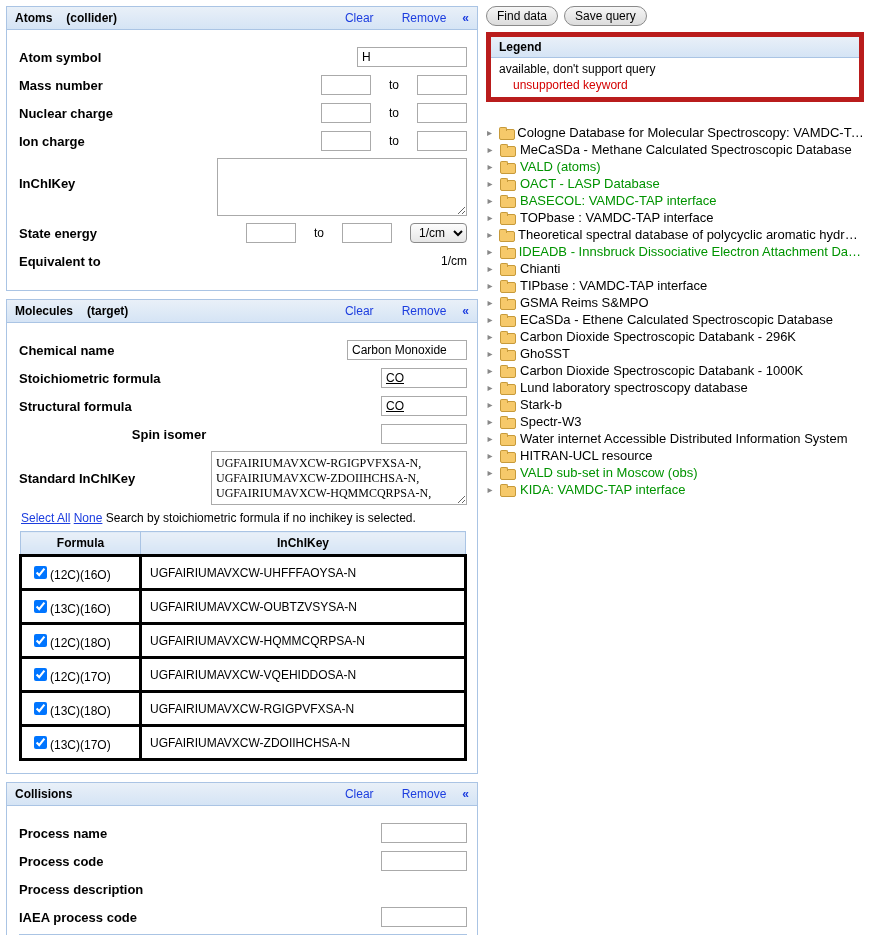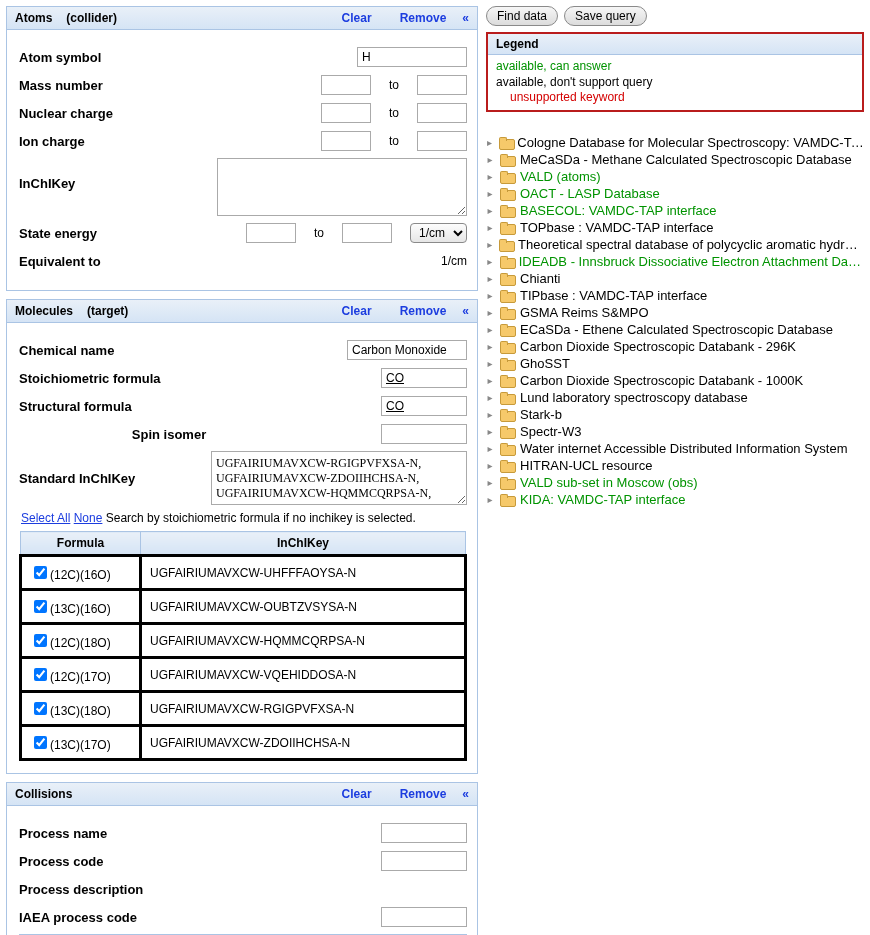--- a/index.html
+++ b/index.html
@@ -27,21 +27,21 @@
   align-items: center;
   gap: 8px;
   font-size: 12px;
 }
 .panel-header .title { font-weight: bold; }
 .panel-header .subtitle { font-weight: bold; margin-left: 6px; }
 .panel-header .spacer { flex: 1; }
 .panel-header a {
   color: #1c3ddf;
   text-decoration: none;
-  font-weight: bold;
+  font-weight: normal;
   font-size: 12px;
   margin-left: 4px;
   padding-left: 16px;
 }
 .panel-header .collapse {
   color: #1c3ddf;
   font-weight: bold;
   margin-left: 8px;
   cursor: pointer;
 }
@@ -109,21 +109,21 @@
 .btn {
   background: linear-gradient(#f6f6f6, #dcdcdc);
   border: 1px solid #8a8a8a;
   border-radius: 10px;
   padding: 2px 10px;
   font-size: 12px;
   cursor: pointer;
 }
 .top-buttons { display:flex; gap:6px; margin-bottom:6px; }
 .legend-panel {
-  border: 2px solid #b91c1c;
+  border: 5px solid #b91c1c;
   margin-bottom: 22px;
 }
 .legend-header {
   background: linear-gradient(#e9f0f8, #d5e4f5);
   border-bottom: 1px solid #aac4e4;
   padding: 3px 8px;
   font-weight: bold;
   font-size: 12px;
 }
 .legend-body { padding: 4px 8px; font-size: 12px; line-height: 1.3; }
@@ -386,21 +386,20 @@
   </div>
 
   <div class="right-col">
     <div class="top-buttons">
       <button class="btn">Find data</button>
       <button class="btn">Save query</button>
     </div>
     <div class="legend-panel">
       <div class="legend-header">Legend</div>
       <div class="legend-body">
-        <div class="green">available, can answer</div>
         <div>available, don't support query</div>
         <div class="red indent">unsupported keyword</div>
       </div>
     </div>
     <div class="tree" id="tree">
         <div class="tree-item">
           <span class="expander">▸</span>
           <span class="folder-icon"></span>
           <span class="tree-label">Cologne Database for Molecular Spectroscopy: VAMDC-TAP service</span>
         </div>

